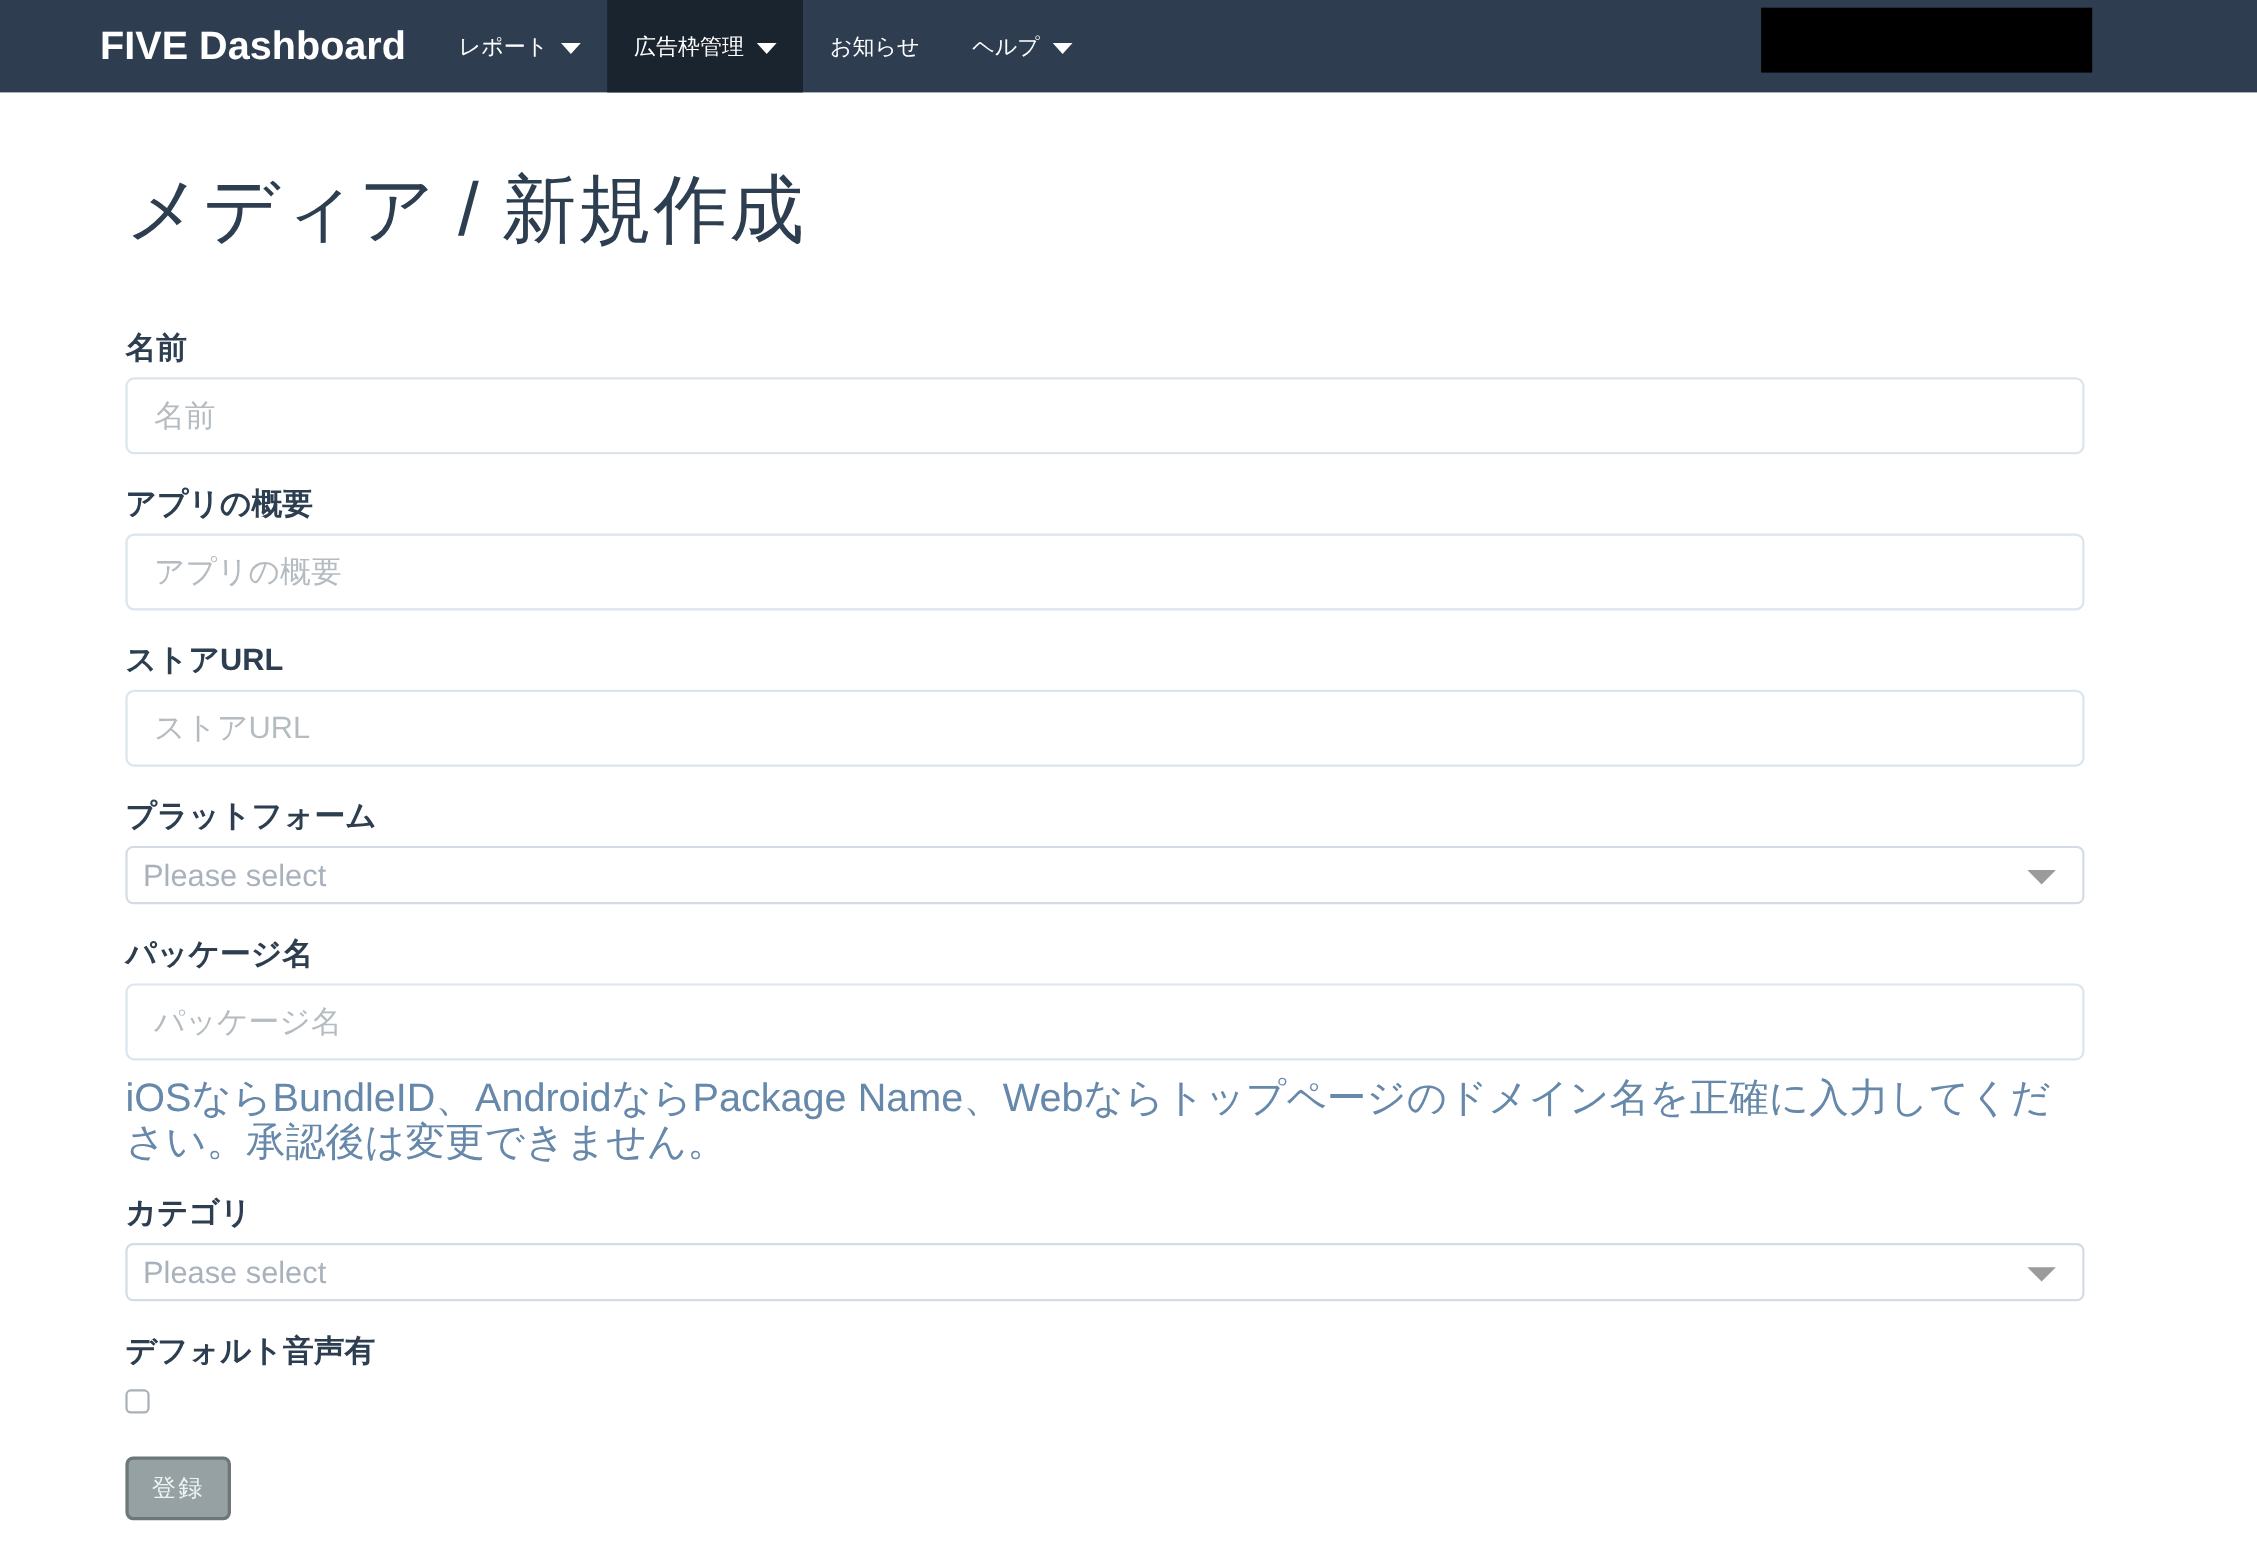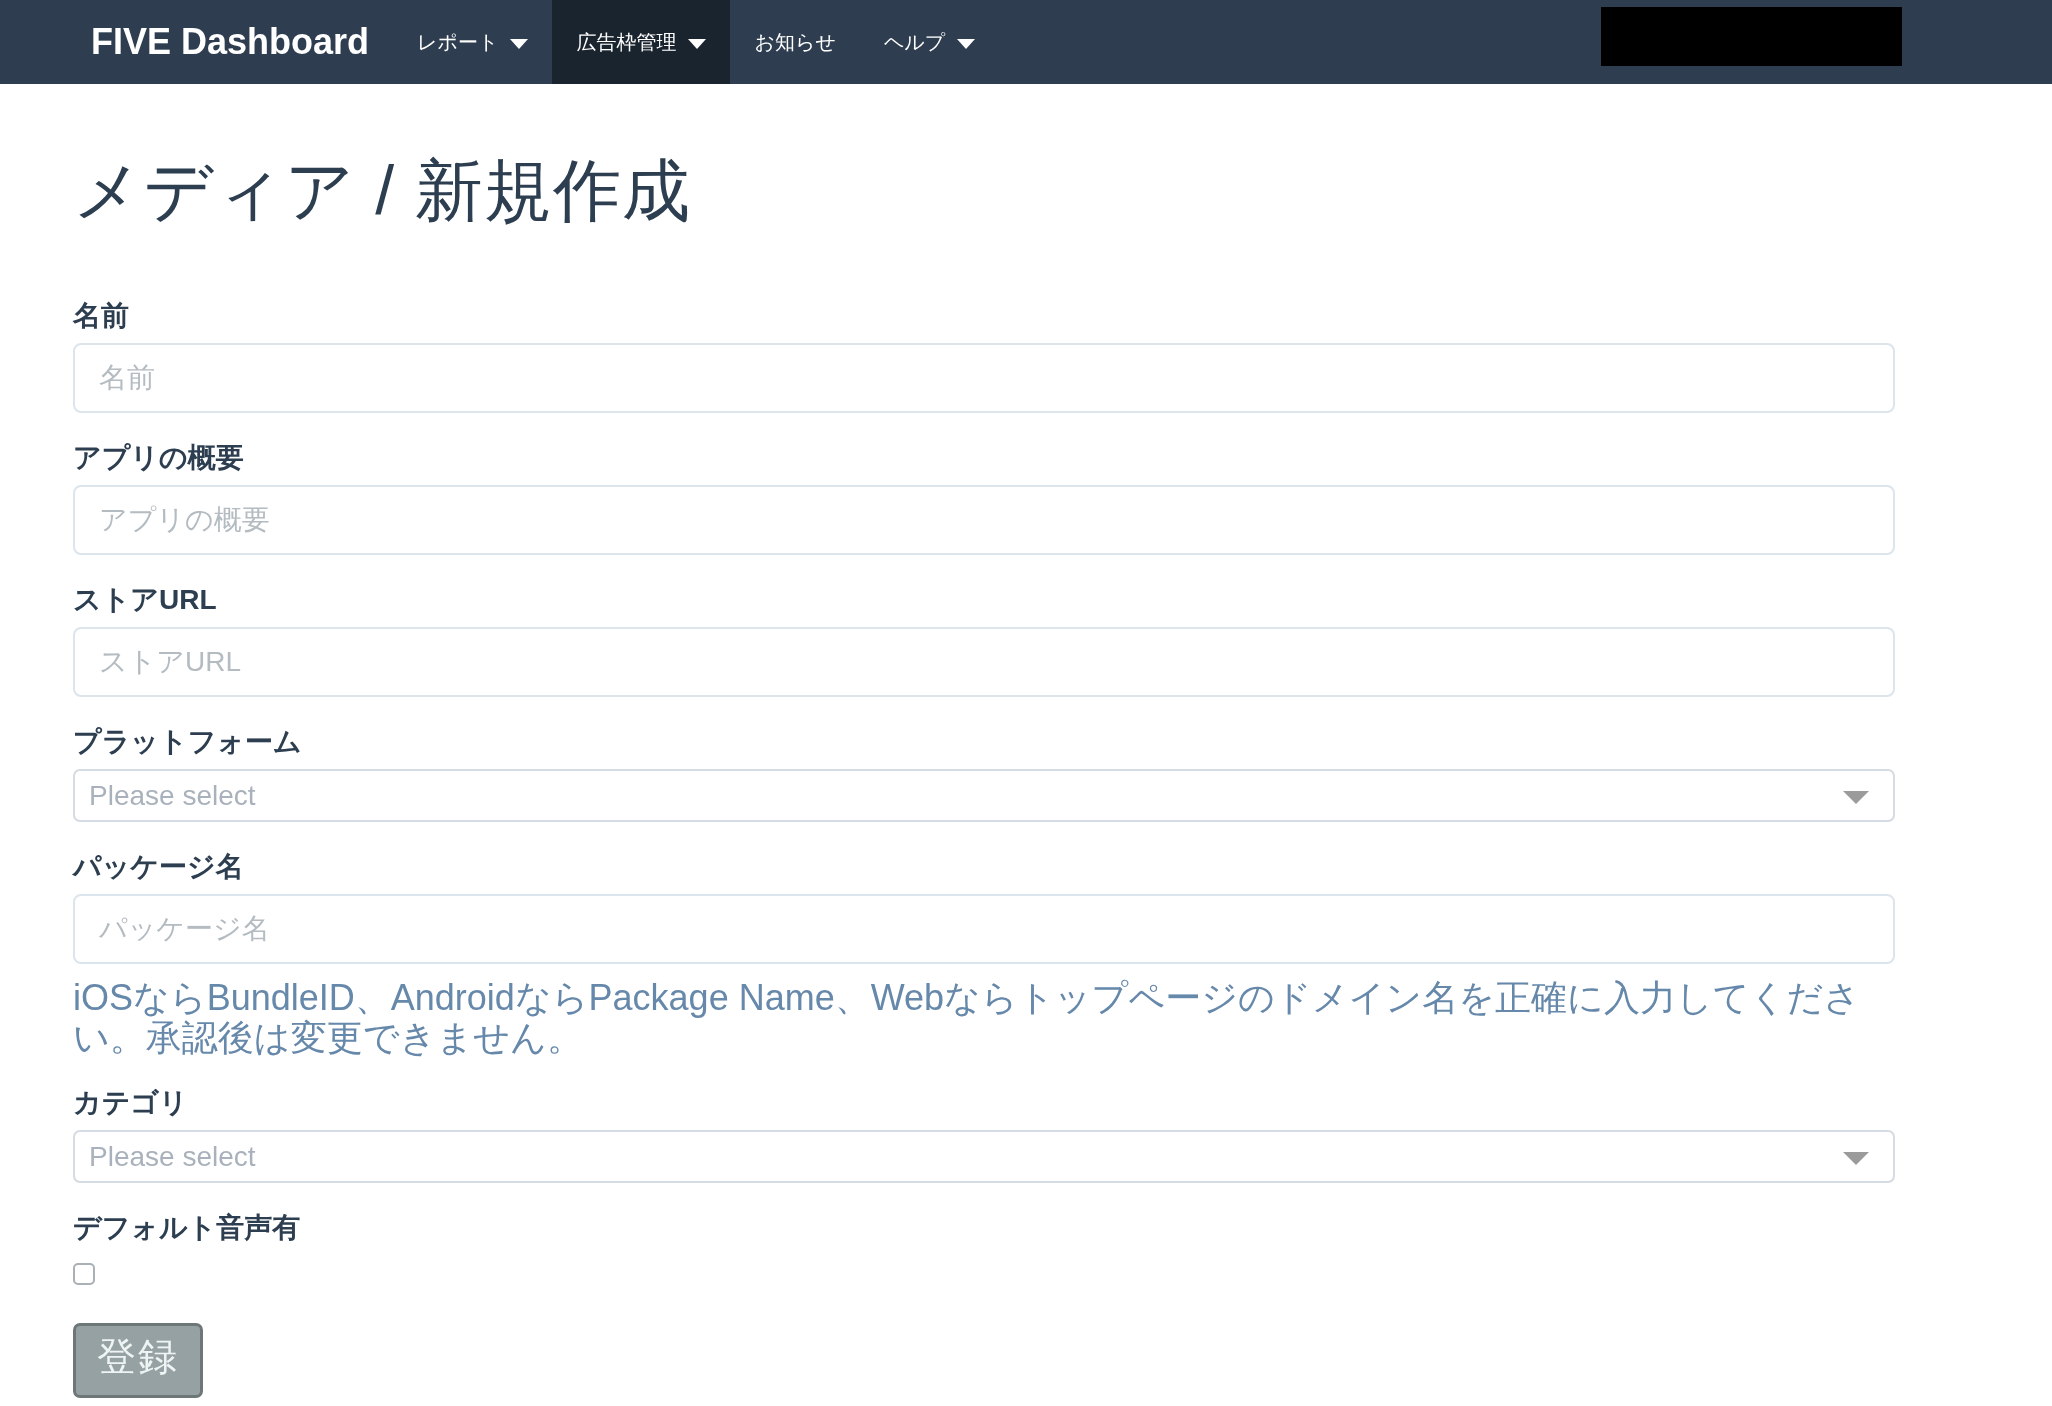--- a/index.html
+++ b/index.html
@@ -55,20 +55,21 @@
     top: 7px;
     right: 150px;
     width: 301px;
     height: 59px;
     background: #000000;
   }
 
   
   .content {
     padding: 0 157px 0 73px;
+    margin-left: 41px;
   }
   h1.page-title {
     margin-top: 62px;
     margin-bottom: 62px;
     font-size: 68px;
     font-weight: 400;
     color: #2c3e50;
     letter-spacing: 1px;
   }
 
@@ -145,22 +146,22 @@
     display: inline-block;
   }
 
   .submit-button {
     margin-top: 34px;
     display: inline-block;
     background: #95a1a2;
     border: 3px solid #6d7778;
     border-radius: 7px;
     color: #eef3f3;
-    font-size: 39px;
-    font-family: Liberation Mono, monospace;
+    font-size: 22px;
+    font-family: Liberation Serif, serif;
     padding: 15px 21px;
     cursor: pointer;
     line-height: 1;
     letter-spacing: 2px;
   }
 </style>
 </head>
 <body>
 
 <nav class="navbar">

